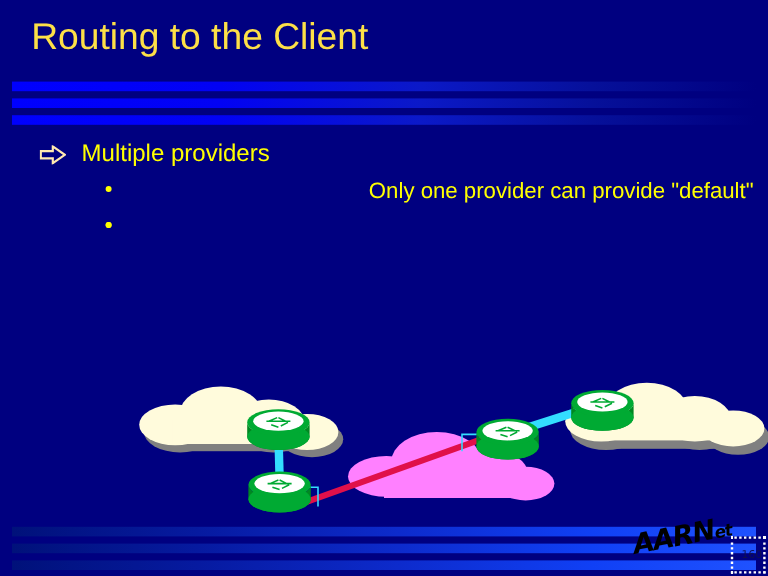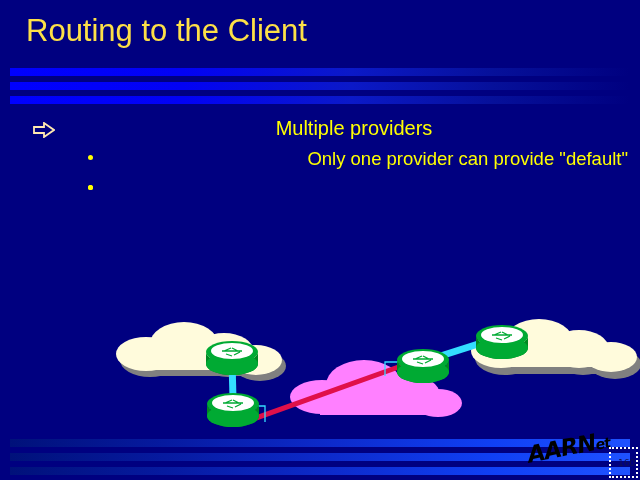--- a/index.html
+++ b/index.html
@@ -55,21 +55,20 @@
     top: 116px;
     width: 640px;
   }
   .lvl1 {
     position: relative;
     padding-left: 68px;
     font-size: 20px;
     color: #ffff00;
     margin-bottom: 6px;
     line-height: 25px;
-    text-align: center;
   }
   .lvl1 .arrow {
     position: absolute;
     left: 33px;
     top: 3px;
     width: 22px;
     height: 16px;
   }
   .lvl2 {
     position: relative;

